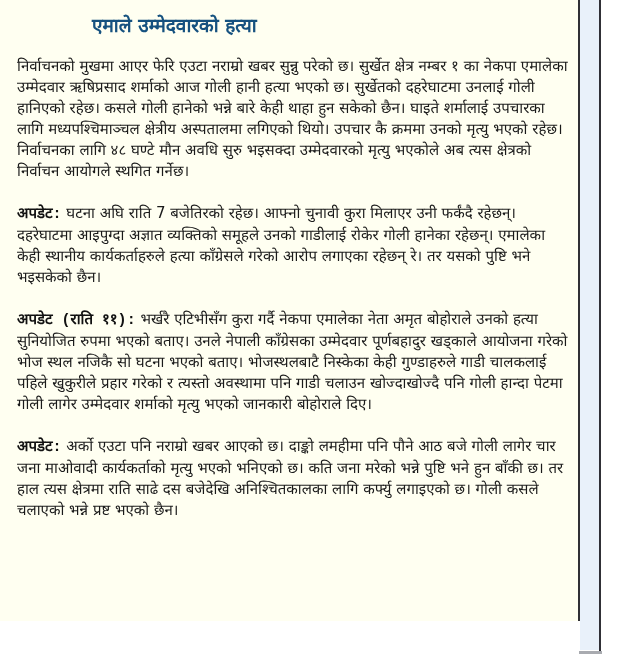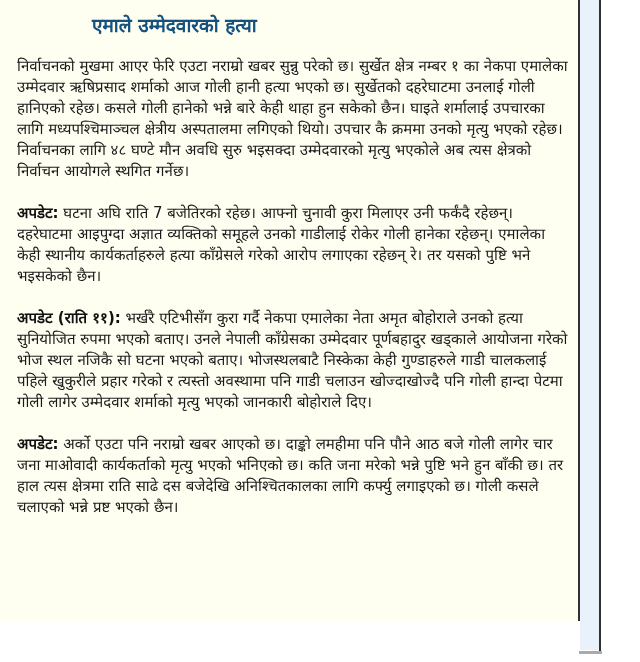--- a/index.html
+++ b/index.html
@@ -64,21 +64,21 @@
 
   .post-body {
     margin: 18px 10px 0 17px;
     font-size: 15px;
     line-height: 21px;
     color: #1A1A1A;
   }
   .post-body p { margin: 21px 0 0 0; }
   .post-body p.first { margin-top: 0; }
   .post-body p.no-gap { margin-top: 0; }
-  .post-body b { font-weight: bold; color: #111111; }
+  .post-body b { font-weight: bold; color: #111111; font-family: Liberation Mono, monospace; }
 </style>
 </head>
 <body>
 
 <div class="stage">
 
   <div class="page">
 
     <h1 class="post-title">एमाले उम्मेदवारको हत्या</h1>
 

